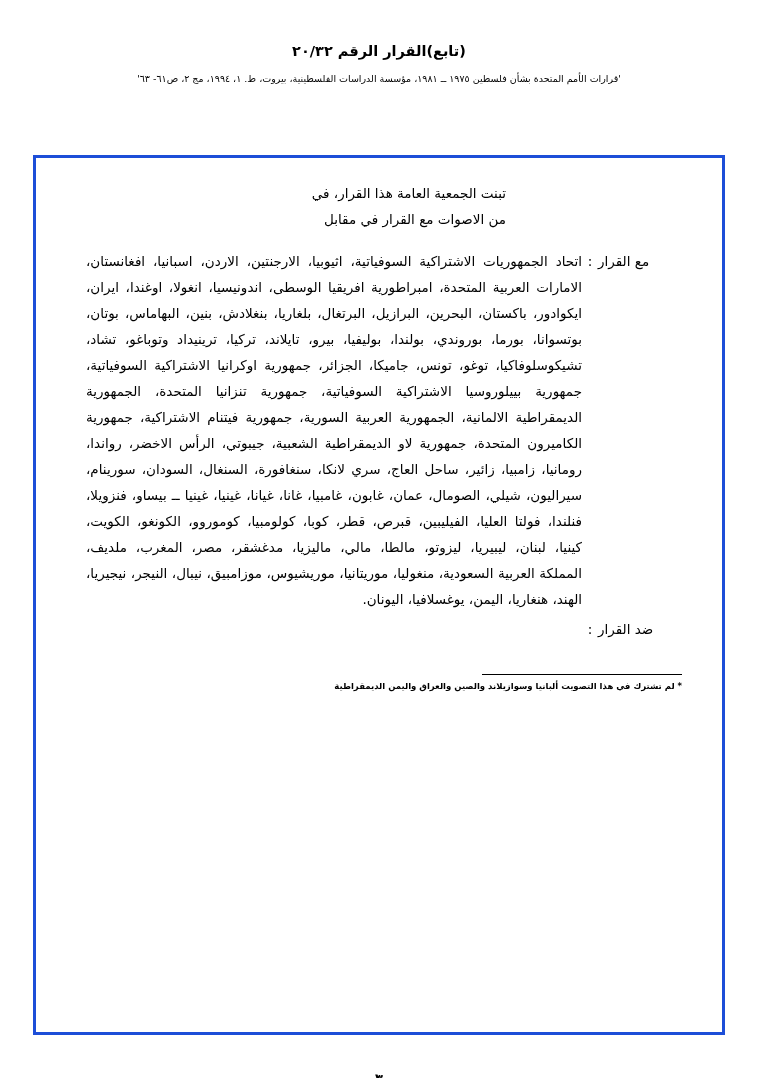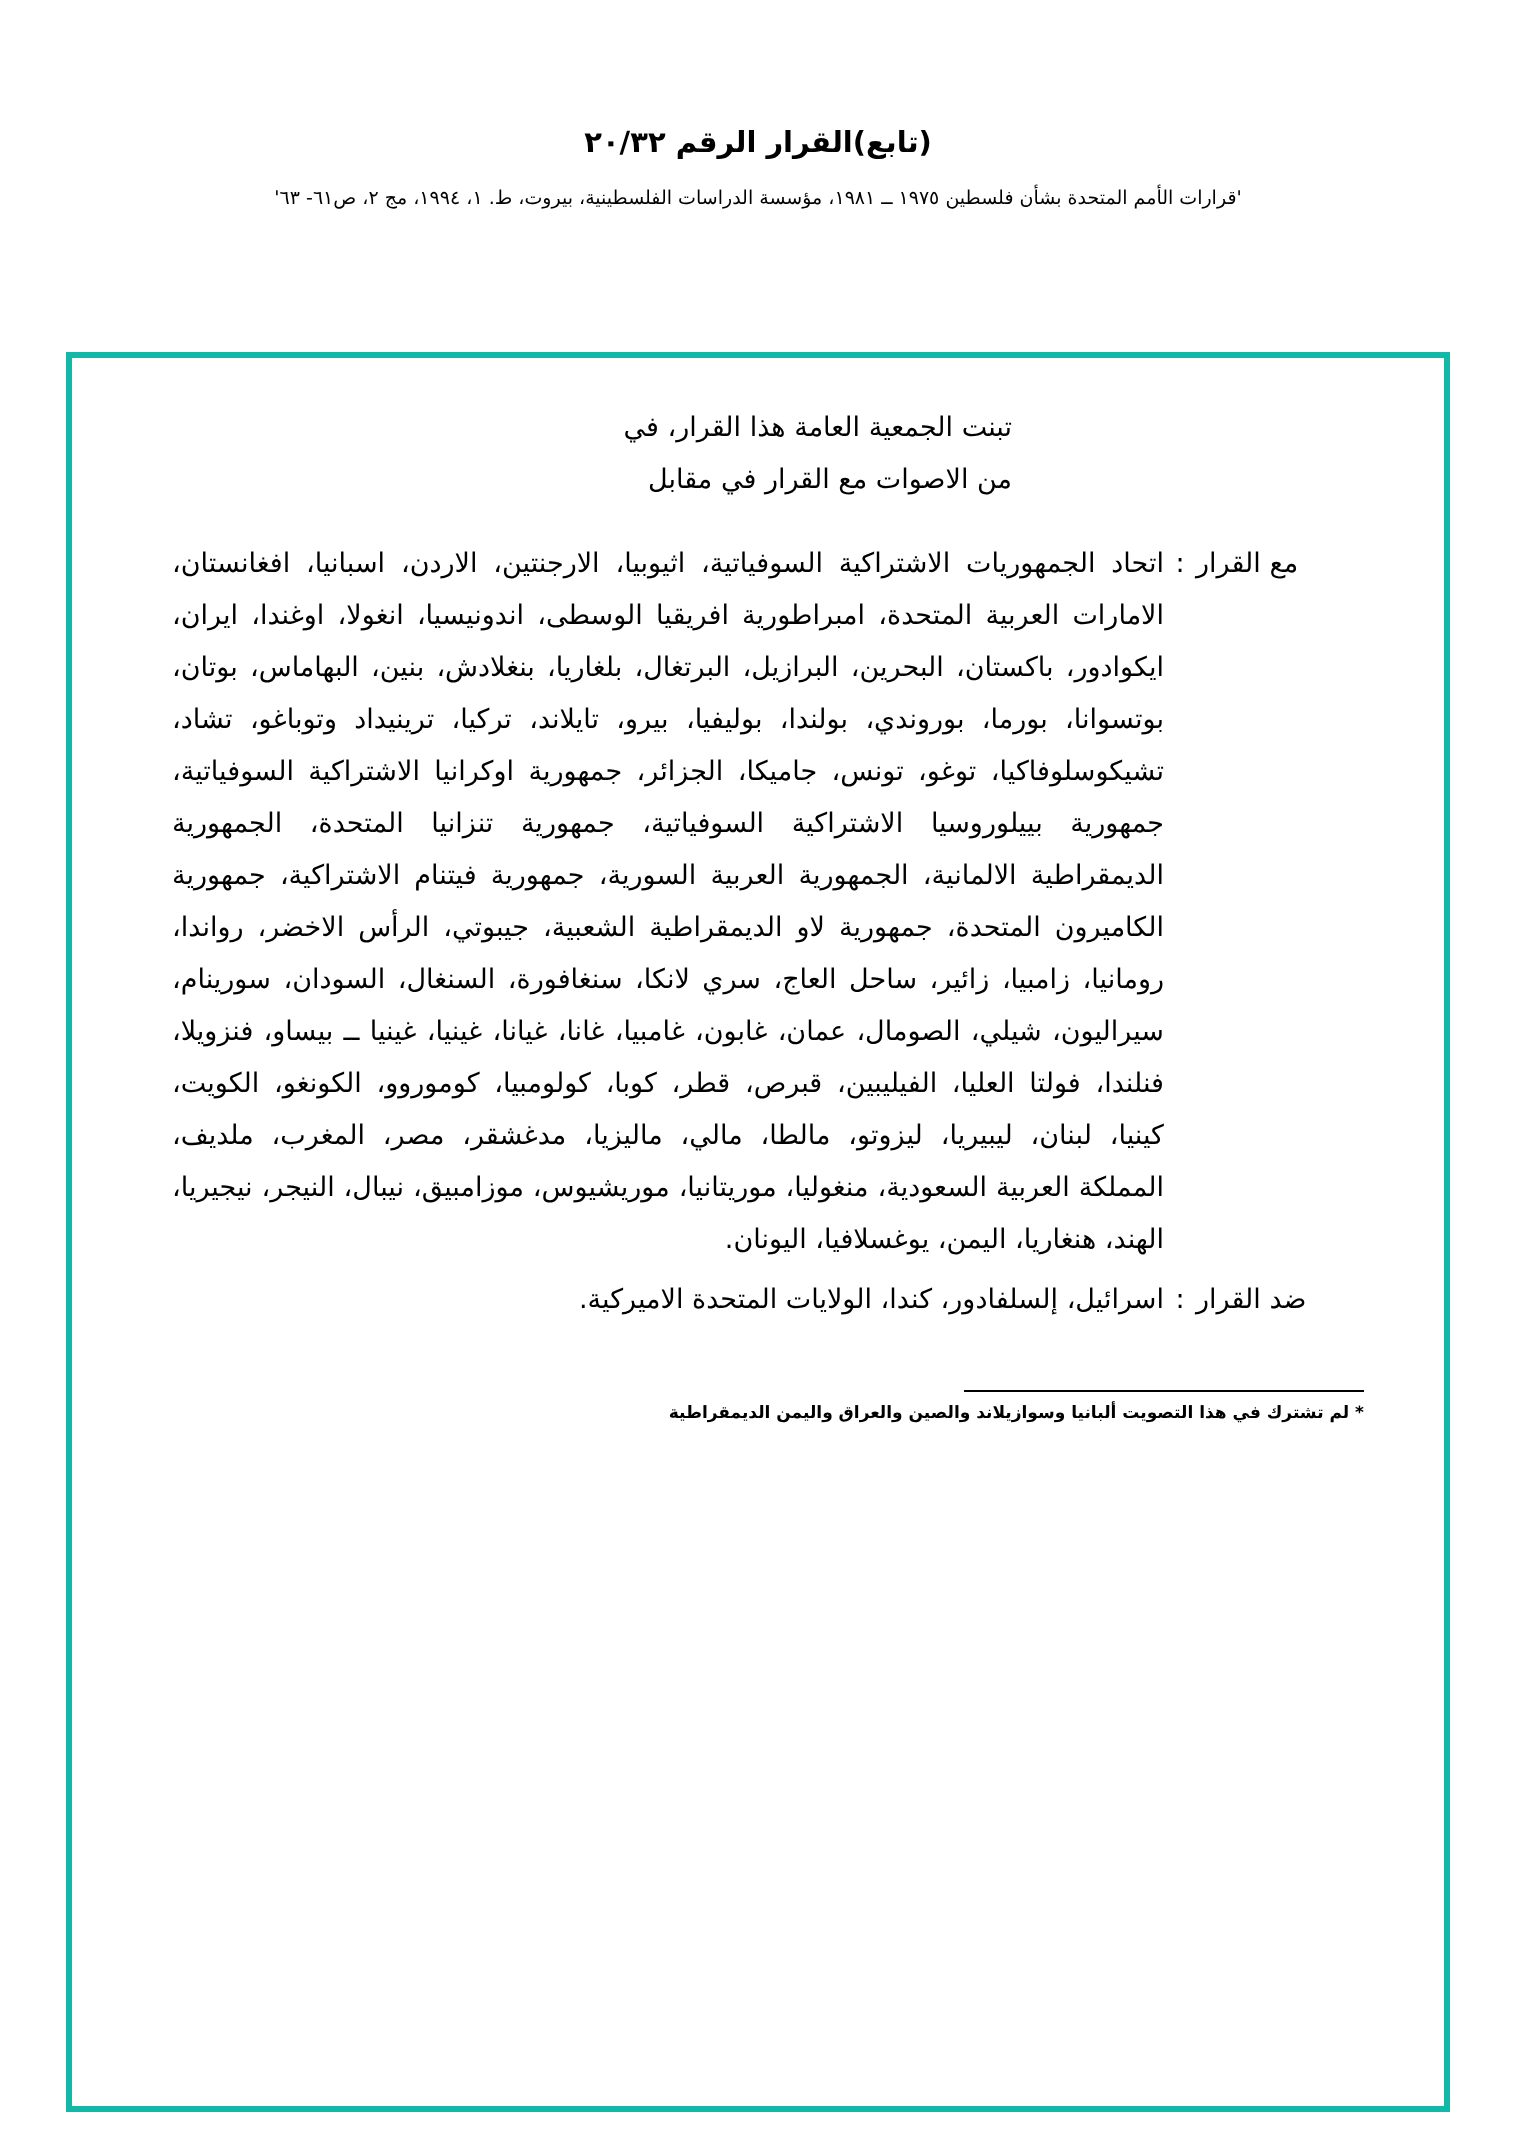--- a/index.html
+++ b/index.html
@@ -21,39 +21,39 @@
     width: 758px;
     height: 1078px;
     box-sizing: border-box;
   }
 
   
   .header-title {
     text-align: center;
     font-size: 14.5px;
     font-weight: bold;
-    margin-top: 64px;
+    margin-top: 43px;
     letter-spacing: 0.3px;
   }
   .header-source {
     text-align: center;
     font-size: 9.5px;
     font-weight: normal;
     margin-top: 14px;
     letter-spacing: 0.1px;
   }
 
   
   .frame {
     position: absolute;
     left: 33px;
     top: 112px;
     width: 692px;
     height: 880px;
-    border: 3px solid #14b8a6;
+    border: 3px solid #1d4ed8;
     box-sizing: border-box;
     background: #ffffff;
   }
 
   .frame-inner {
     position: absolute;
     left: 0;
     top: 0;
     width: 100%;
     height: 100%;
@@ -160,21 +160,20 @@
 
       <div class="vote-block for">
         <div class="vote-label">مع القرار</div>
         <div class="vote-colon">:</div>
         <div class="vote-countries">اتحاد الجمهوريات الاشتراكية السوفياتية، اثيوبيا، الارجنتين، الاردن، اسبانيا، افغانستان، الامارات العربية المتحدة، امبراطورية افريقيا الوسطى، اندونيسيا، انغولا، اوغندا، ايران، ايكوادور، باكستان، البحرين، البرازيل، البرتغال، بلغاريا، بنغلادش، بنين، البهاماس، بوتان، بوتسوانا، بورما، بوروندي، بولندا، بوليفيا، بيرو، تايلاند، تركيا، ترينيداد وتوباغو، تشاد، تشيكوسلوفاكيا، توغو، تونس، جاميكا، الجزائر، جمهورية اوكرانيا الاشتراكية السوفياتية، جمهورية بييلوروسيا الاشتراكية السوفياتية، جمهورية تنزانيا المتحدة، الجمهورية الديمقراطية الالمانية، الجمهورية العربية السورية، جمهورية فيتنام الاشتراكية، جمهورية الكاميرون المتحدة، جمهورية لاو الديمقراطية الشعبية، جيبوتي، الرأس الاخضر، رواندا، رومانيا، زامبيا، زائير، ساحل العاج، سري لانكا، سنغافورة، السنغال، السودان، سورينام، سيراليون، شيلي، الصومال، عمان، غابون، غامبيا، غانا، غيانا، غينيا، غينيا ــ بيساو، فنزويلا، فنلندا، فولتا العليا، الفيليبين، قبرص، قطر، كوبا، كولومبيا، كوموروو، الكونغو، الكويت، كينيا، لبنان، ليبيريا، ليزوتو، مالطا، مالي، ماليزيا، مدغشقر، مصر، المغرب، ملديف، المملكة العربية السعودية، منغوليا، موريتانيا، موريشيوس، موزامبيق، نيبال، النيجر، نيجيريا، الهند، هنغاريا، اليمن، يوغسلافيا، اليونان.</div>
       </div>
 
       <div class="vote-block against">
         <div class="vote-label">ضد القرار</div>
         <div class="vote-colon">:</div>
-        <div class="vote-countries">اسرائيل، إلسلفادور، كندا، الولايات المتحدة الاميركية.</div>
       </div>
 
       <div class="footnote-wrap">
         <div class="footnote-rule"></div>
         <div class="footnote-text">* لم تشترك في هذا التصويت ألبانيا وسوازيلاند والصين والعراق واليمن الديمقراطية</div>
       </div>
 
     </div>
   </div>
 

